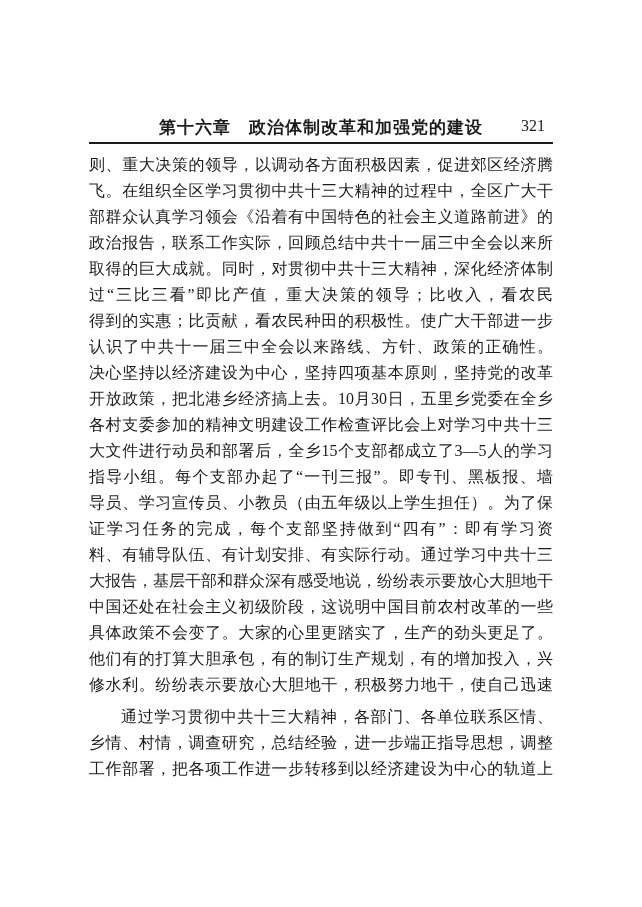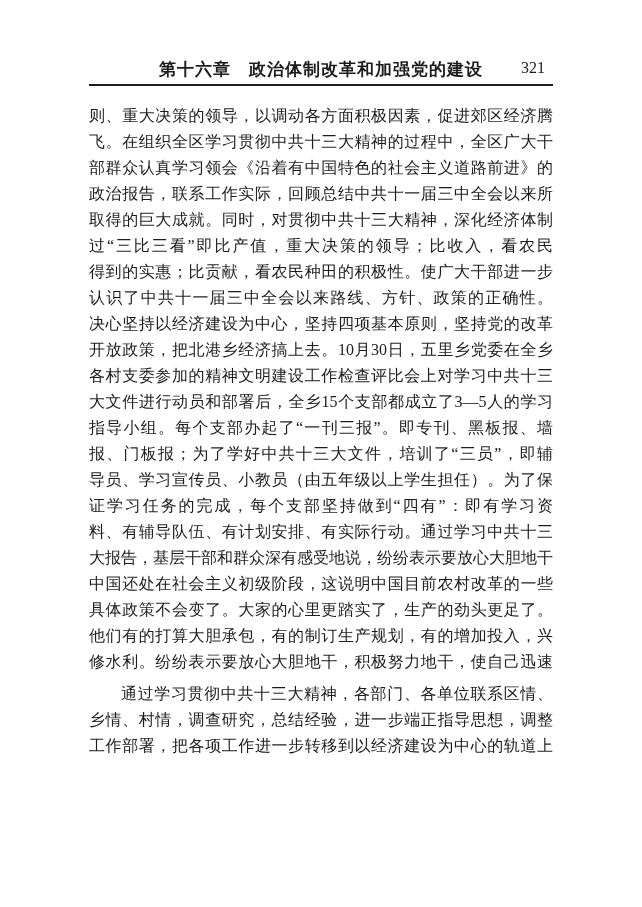--- a/index.html
+++ b/index.html
@@ -12,21 +12,21 @@
     width: 642px;
     height: 907px;
     background: #ffffff;
     font-family: "Liberation Serif", "DejaVu Serif", serif;
     color: #1c1c1c;
     overflow: hidden;
   }
   .content {
     width: 464px;
     margin: 0 auto;
-    padding-top: 58px;
+    padding-top: 116px;
   }
   .header {
     position: relative;
     height: 22px;
     margin-bottom: 0;
   }
   .chapter-title {
     position: absolute;
     left: 0;
     right: 0;
@@ -42,21 +42,21 @@
     top: 1px;
     font-size: 16px;
     font-weight: normal;
   }
   .header-rule {
     border: none;
     border-top: 2px solid #1c1c1c;
     margin: 4px 0 0 0;
   }
   .page-body {
-    margin-top: 17px;
+    margin-top: 8px;
     font-size: 16px;
     line-height: 26px;
   }
   .paragraph { margin: 0; }
   .paragraph + .paragraph { margin-top: 6px; }
   .line {
     text-align: justify;
     white-space: nowrap;
     height: 26px;
   }
@@ -84,21 +84,20 @@
           <div class="line fill">政治报告，联系工作实际，回顾总结中共十一届三中全会以来所</div>
           <div class="line fill">取得的巨大成就。同时，对贯彻中共十三大精神，深化经济体制</div>
           <div class="line fill">过“三比三看”即比产值，重大决策的领导；比收入，看农民</div>
           <div class="line fill">得到的实惠；比贡献，看农民种田的积极性。使广大干部进一步</div>
           <div class="line fill">认识了中共十一届三中全会以来路线、方针、政策的正确性。</div>
           <div class="line fill">决心坚持以经济建设为中心，坚持四项基本原则，坚持党的改革</div>
           <div class="line fill">开放政策，把北港乡经济搞上去。10月30日，五里乡党委在全乡</div>
           <div class="line fill">各村支委参加的精神文明建设工作检查评比会上对学习中共十三</div>
           <div class="line fill">大文件进行动员和部署后，全乡15个支部都成立了3—5人的学习</div>
           <div class="line fill">指导小组。每个支部办起了“一刊三报”。即专刊、黑板报、墙</div>
-          <div class="line fill">报、门板报；为了学好中共十三大文件，培训了“三员”，即辅</div>
           <div class="line fill">导员、学习宣传员、小教员（由五年级以上学生担任）。为了保</div>
           <div class="line fill">证学习任务的完成，每个支部坚持做到“四有”：即有学习资</div>
           <div class="line fill">料、有辅导队伍、有计划安排、有实际行动。通过学习中共十三</div>
           <div class="line fill">大报告，基层干部和群众深有感受地说，纷纷表示要放心大胆地干</div>
           <div class="line fill">中国还处在社会主义初级阶段，这说明中国目前农村改革的一些</div>
           <div class="line fill">具体政策不会变了。大家的心里更踏实了，生产的劲头更足了。</div>
           <div class="line fill">他们有的打算大胆承包，有的制订生产规划，有的增加投入，兴</div>
           <div class="line fill">修水利。纷纷表示要放心大胆地干，积极努力地干，使自己迅速</div>
         </div>
         <div class="paragraph">

